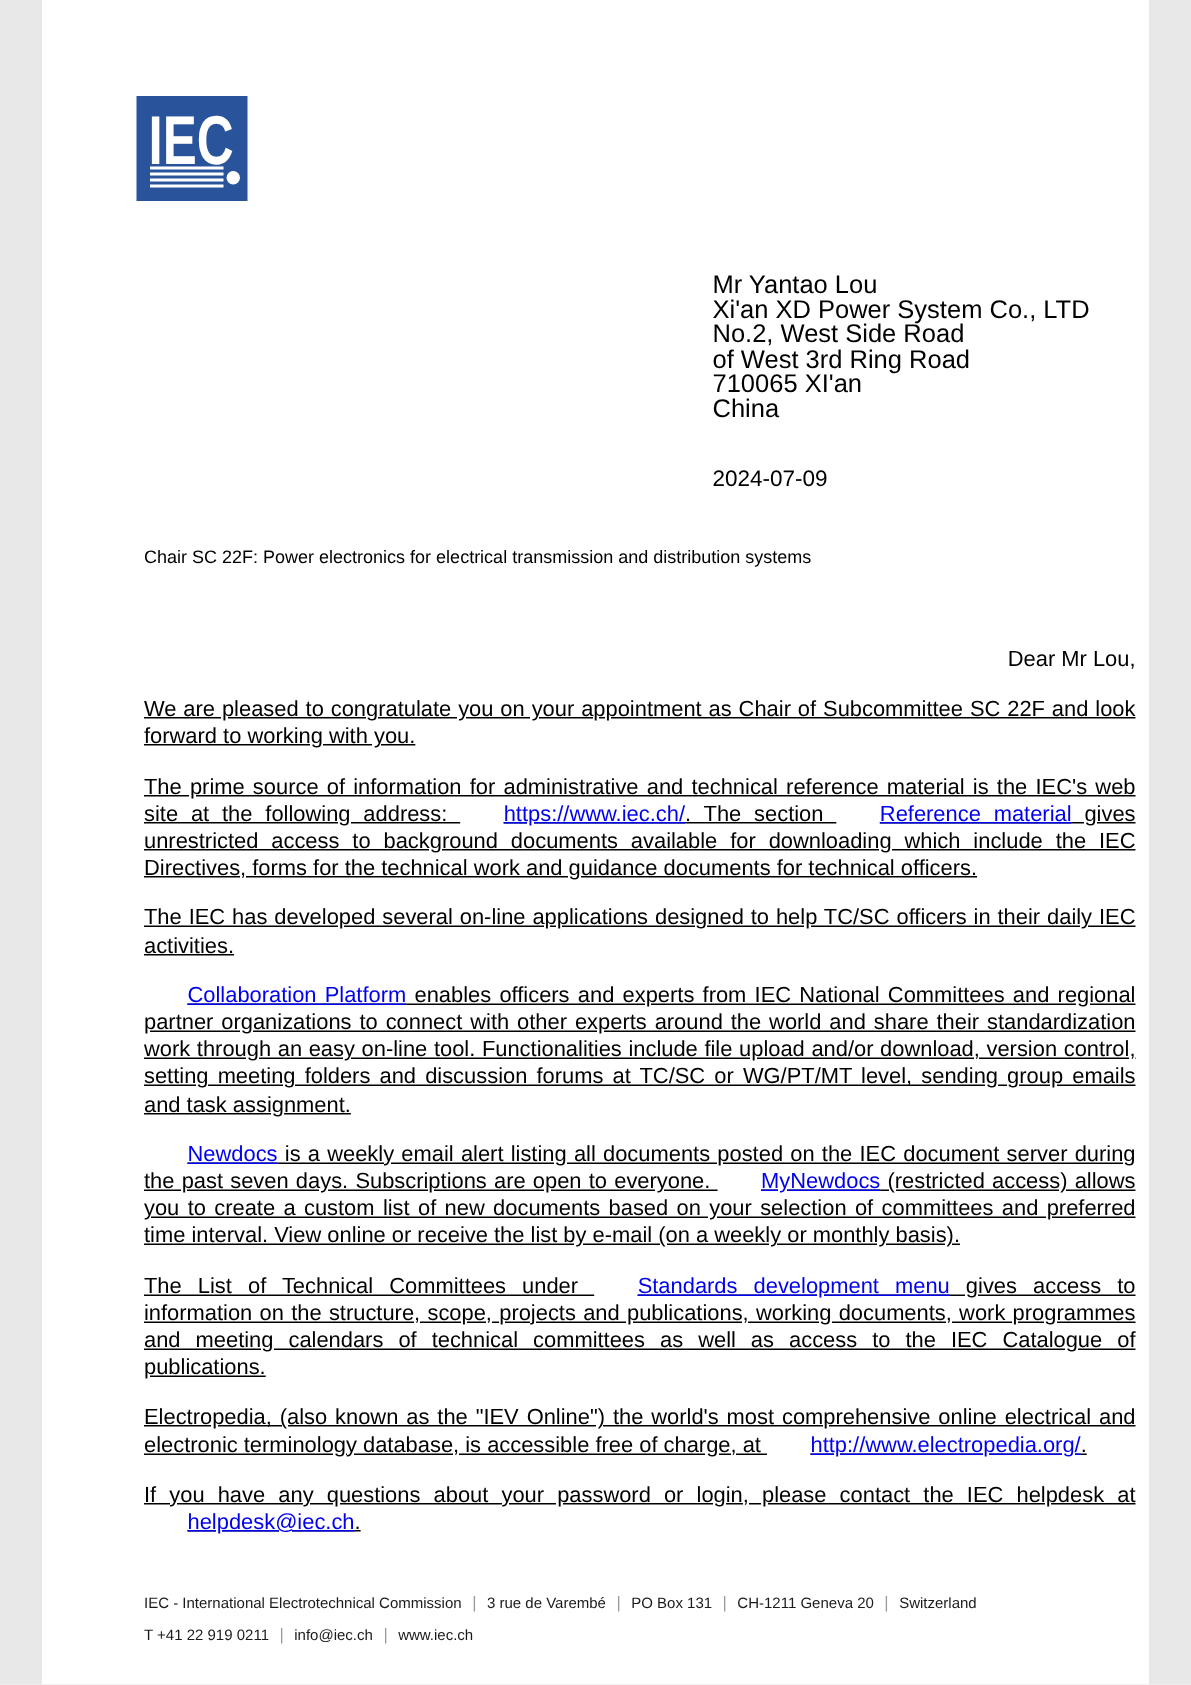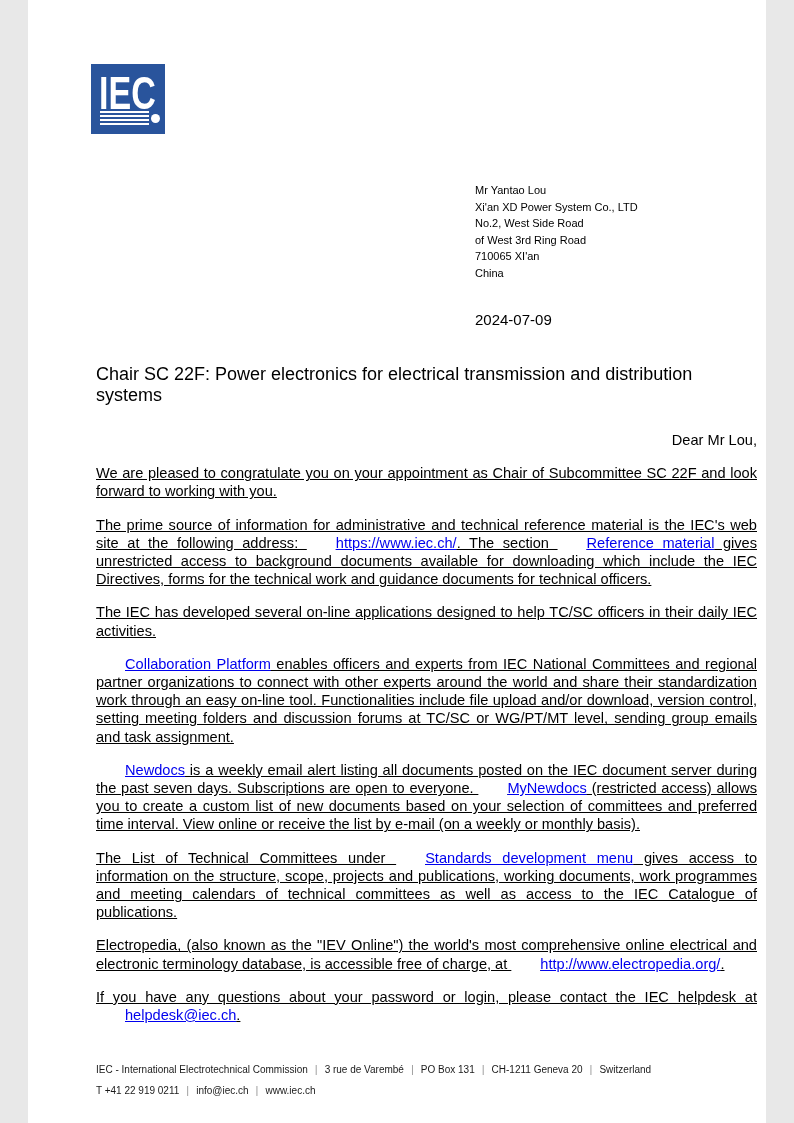--- a/index.html
+++ b/index.html
@@ -49,37 +49,37 @@
     right: 5px; bottom: 11px;
     width: 9px; height: 9px;
     border-radius: 50%;
     background: #ffffff;
   }
 
   
   .recipient {
     position: absolute;
     left: 447px; top: 182px;
-    font-size: 11px;
+    font-size: 17px;
     line-height: 16.5px;
   }
 
   
   .date {
     position: absolute;
     left: 447px; top: 311px;
     font-size: 15px;
   }
 
   
   .subject {
     position: absolute;
     left: 68px; top: 364px;
     width: 662px;
-    font-size: 18px;
+    font-size: 12px;
   }
 
   
   .letter-body {
     position: absolute;
     left: 68px; top: 431px;
     width: 661px;
     font-size: 14.6px;
     line-height: 18.2px;
     text-align: justify;

